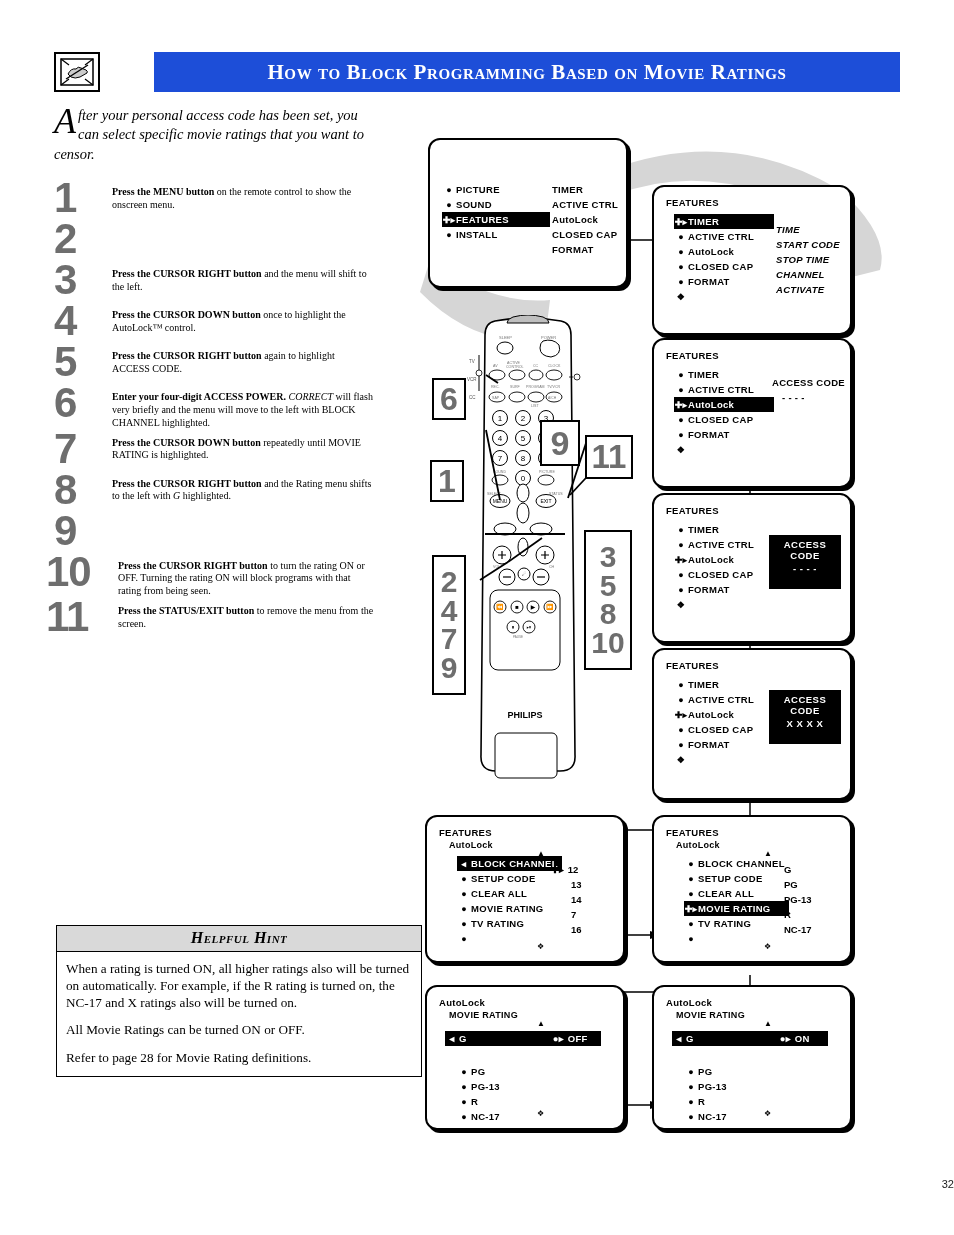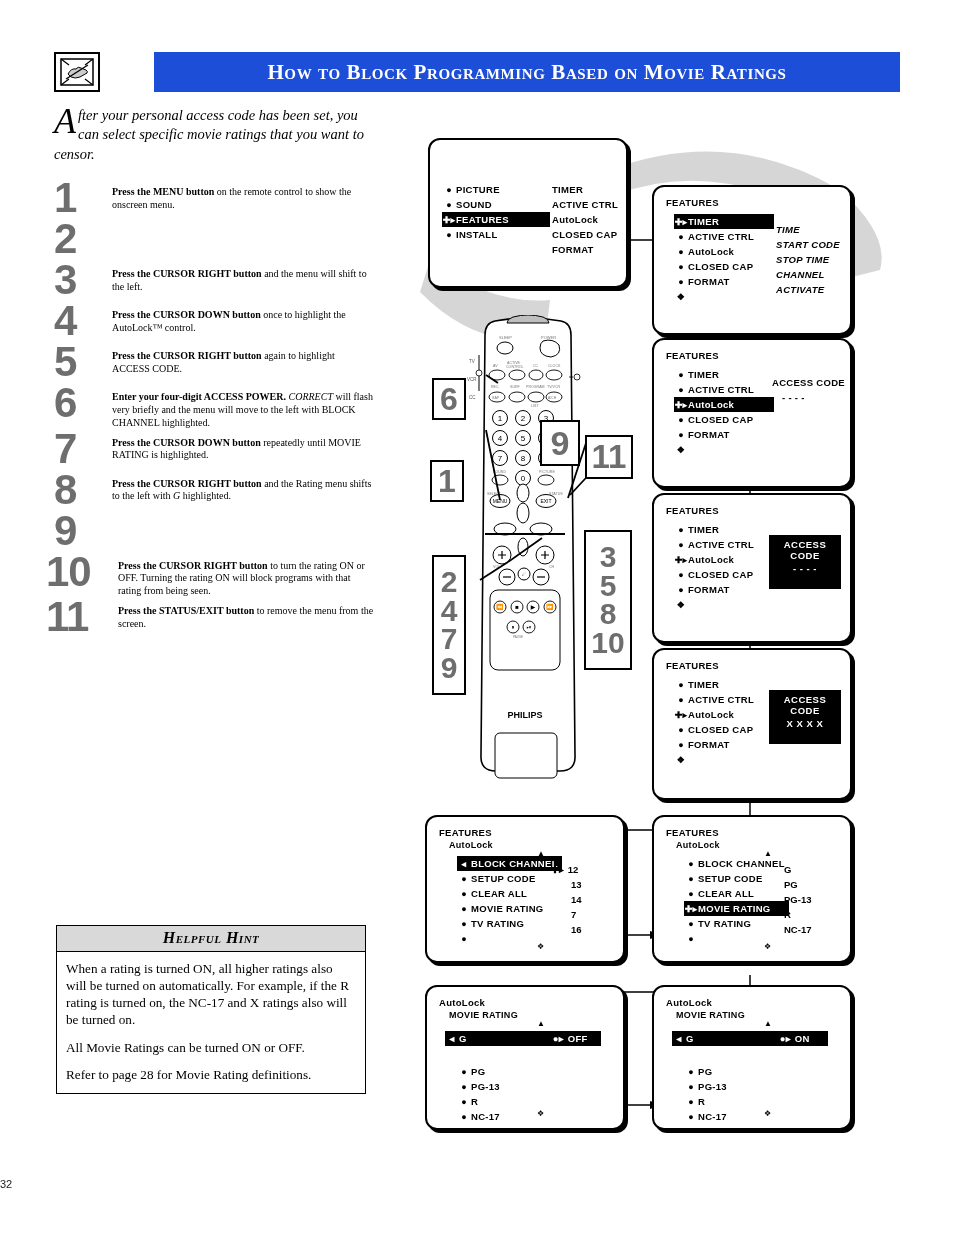--- a/index.html
+++ b/index.html
@@ -57,37 +57,37 @@
     line-height:1;
     letter-spacing:-2px;
   }
   .step-num.wide { font-size:42px; letter-spacing:-1px; }
   .step-text { font-size:10px; line-height:1.29; color:#000; }
   .step-text b { font-weight:bold; }
   .step-text i { font-style:italic; }
 
   
   #hint-box {
-    position:absolute; left:56px; top:925px; width:310px;
+    position:absolute; left:56px; top:925px; width:366px;
     border:1px solid #000; background:#fff;
   }
   #hint-head {
     background:#d9d9d9; border-bottom:1px solid #000;
     text-align:center; padding:3px 0 4px 0;
     font-weight:bold; font-style:italic; font-size:16px;
     font-variant:small-caps; letter-spacing:0.5px;
   }
   #hint-body { padding:8px 9px 10px 9px; }
   #hint-body p { margin:0 0 10px 0; font-size:13.2px; line-height:1.3; }
   #hint-body p:last-child { margin-bottom:0; }
 
   
   #page-number {
     position:absolute; left:0; top:1178px; width:954px;
-    text-align:left; font-family:"Liberation Sans", sans-serif;
+    text-align:right; font-family:"Liberation Sans", sans-serif;
     font-size:11px; color:#222;
   }
 
   
   #diagram { position:absolute; left:420px; top:130px; width:470px; height:1020px; }
 
   
   .osd {
     position:absolute;
     background:#fff;

